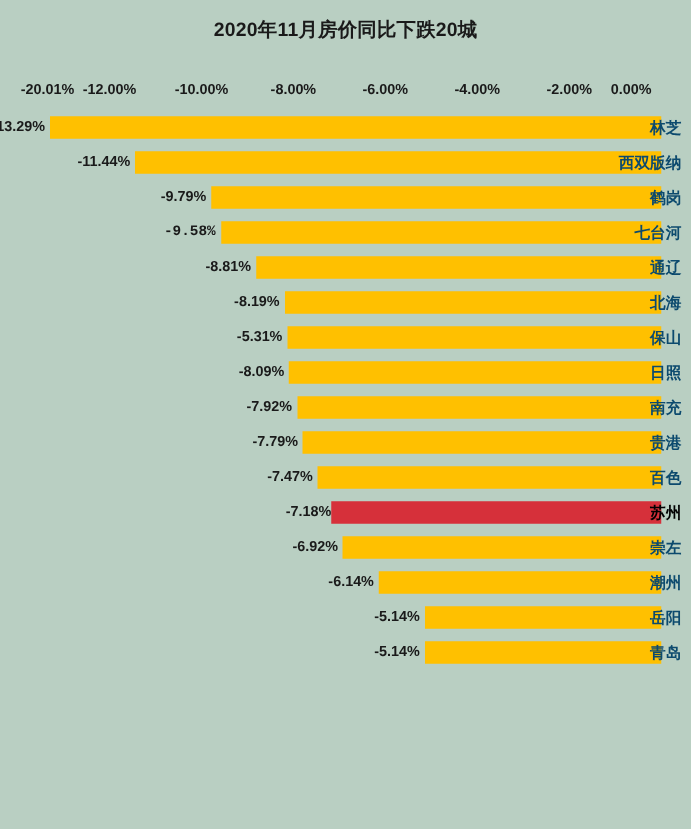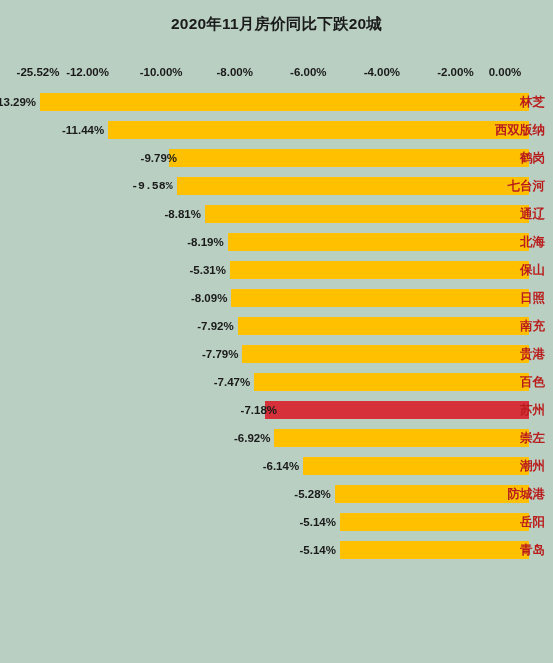--- a/index.html
+++ b/index.html
@@ -81,34 +81,34 @@
     box-sizing: border-box;
   }
   .cat-label {
     position: absolute;
     top: 4px;
     height: 20px;
     line-height: 20px;
     right: 8px;
     font-size: 12.5px;
     font-weight: bold;
-    color: #b91c1c;
+    color: #0c4a6e;
     white-space: nowrap;
   }
   .cat-label.highlight {
-    color: #b91c1c;
+    color: #000000;
   }
 </style>
 </head>
 <body>
 
 <div id="chart-root">
   <div id="chart-title">2020年11月房价同比下跌20城</div>
   <div id="axis-labels">
-      <div class="axis-tick" style="left: 38px;">-25.52%</div>
+      <div class="axis-tick" style="left: 38px;">-20.01%</div>
       <div class="axis-tick" style="left: 87.5714px;">-12.00%</div>
       <div class="axis-tick" style="left: 161.143px;">-10.00%</div>
       <div class="axis-tick" style="left: 234.714px;">-8.00%</div>
       <div class="axis-tick" style="left: 308.286px;">-6.00%</div>
       <div class="axis-tick" style="left: 381.857px;">-4.00%</div>
       <div class="axis-tick" style="left: 455.429px;">-2.00%</div>
       <div class="axis-tick" style="left: 505px;">0.00%</div>
     </div>
   <div id="plot">
       <div class="row">
@@ -116,21 +116,21 @@
         <div class="value-label" style="left: 40.1179px;">-13.29%</div>
         <div class="cat-label">林芝</div>
       </div>
       <div class="row">
         <div class="bar" style="left: 108.171px; width: 420.829px;"></div>
         <div class="value-label" style="left: 108.171px;">-11.44%</div>
         <div class="cat-label">西双版纳</div>
       </div>
       <div class="row">
         <div class="bar" style="left: 168.868px; width: 360.132px;"></div>
-        <div class="value-label" style="left: 181px;">-9.79%</div>
+        <div class="value-label" style="left: 169px;">-9.79%</div>
         <div class="cat-label">鹤岗</div>
       </div>
       <div class="row">
         <div class="bar" style="left: 176.593px; width: 352.407px;"></div>
         <div class="value-label" style="left: 176.593px; font-family: Liberation Mono, monospace;">-9.58%</div>
         <div class="cat-label">七台河</div>
       </div>
       <div class="row">
         <div class="bar" style="left: 204.918px; width: 324.082px;"></div>
         <div class="value-label" style="left: 204.918px;">-8.81%</div>
@@ -161,37 +161,32 @@
         <div class="value-label" style="left: 242.439px;">-7.79%</div>
         <div class="cat-label">贵港</div>
       </div>
       <div class="row">
         <div class="bar" style="left: 254.211px; width: 274.789px;"></div>
         <div class="value-label" style="left: 254.211px;">-7.47%</div>
         <div class="cat-label">百色</div>
       </div>
       <div class="row">
         <div class="bar highlight" style="left: 264.879px; width: 264.121px;"></div>
-        <div class="value-label" style="left: 281px;">-7.18%</div>
+        <div class="value-label" style="left: 269px;">-7.18%</div>
         <div class="cat-label highlight">苏州</div>
       </div>
       <div class="row">
         <div class="bar" style="left: 274.443px; width: 254.557px;"></div>
         <div class="value-label" style="left: 274.443px;">-6.92%</div>
         <div class="cat-label">崇左</div>
       </div>
       <div class="row">
         <div class="bar" style="left: 303.136px; width: 225.864px;"></div>
         <div class="value-label" style="left: 303.136px; text-align: right;">-6.14%</div>
         <div class="cat-label">潮州</div>
-      </div>
-      <div class="row">
-        <div class="bar" style="left: 334.771px; width: 194.229px;"></div>
-        <div class="value-label" style="left: 334.771px;">-5.28%</div>
-        <div class="cat-label">防城港</div>
       </div>
       <div class="row">
         <div class="bar" style="left: 339.921px; width: 189.079px;"></div>
         <div class="value-label" style="left: 339.921px;">-5.14%</div>
         <div class="cat-label">岳阳</div>
       </div>
       <div class="row">
         <div class="bar" style="left: 339.921px; width: 189.079px;"></div>
         <div class="value-label" style="left: 339.921px;">-5.14%</div>
         <div class="cat-label">青岛</div>

